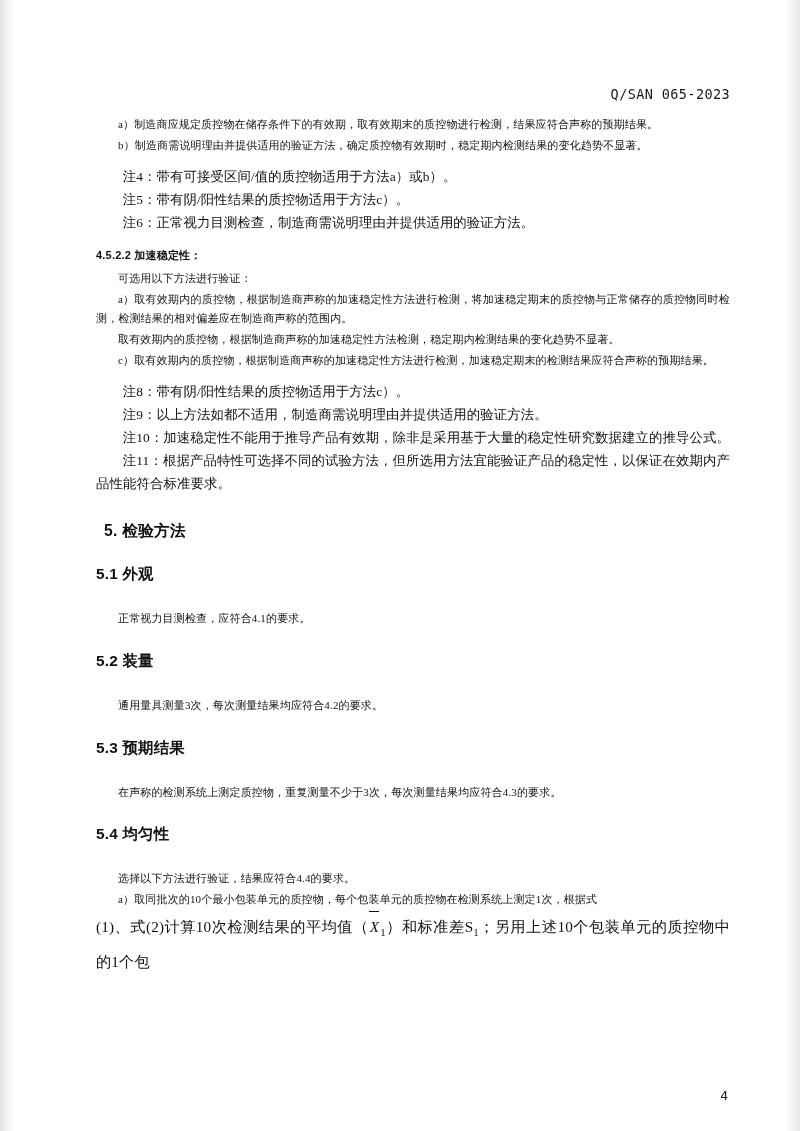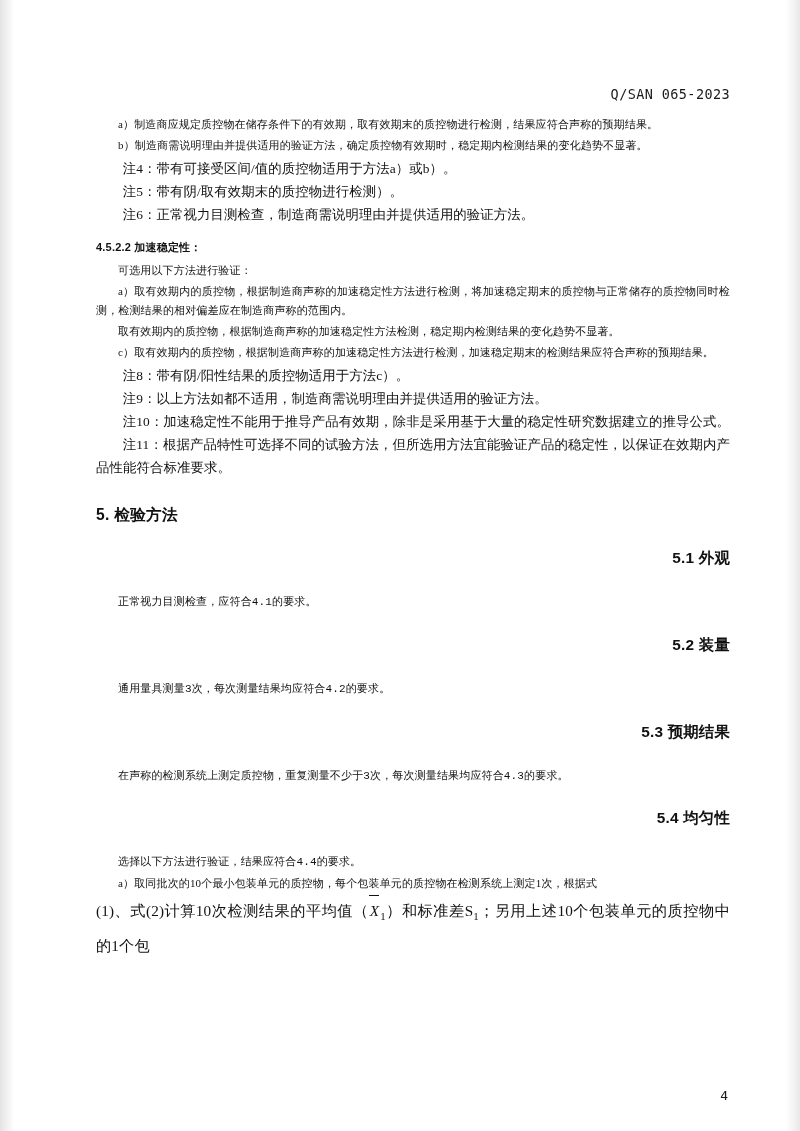--- a/index.html
+++ b/index.html
@@ -62,47 +62,46 @@
   .indent-item { text-indent: 2em; }
   .note {
     font-size: 13.4px;
     line-height: 1.72;
     color: #111;
     text-indent: 2em;
     text-align: justify;
     margin: 0;
     letter-spacing: 0.1px;
   }
-  .note-block { margin-top: 2px; }
+  .note-block { margin-top: 10px; }
   .h-num {
     font-size: 11px;
     color: #111;
     margin: 14px 0 6px 0;
     font-family: "Liberation Sans", sans-serif;
     font-weight: 600;
     letter-spacing: 0.2px;
   }
   .h-sec {
     font-size: 15.6px;
     color: #111;
-    margin: 26px 0 10px 0;
+    margin: 26px 0 10px 8px;
     font-family: "Liberation Sans", sans-serif;
     font-weight: 600;
     letter-spacing: 0.3px;
   }
   .h-sub {
     font-size: 15.4px;
     color: #111;
     margin: 22px 0 8px 0;
     font-family: "Liberation Sans", sans-serif;
     font-weight: 600;
     letter-spacing: 0.2px;
-    text-align: right;
   }
-  .body-gap { margin-top: 24px; font-family: Liberation Mono, monospace; }
+  .body-gap { margin-top: 24px; }
   .formula-line {
     font-size: 15.2px;
     line-height: 2.25;
     color: #111;
     text-align: justify;
     margin: 0;
     letter-spacing: 0.15px;
   }
   .xbar {
     display: inline-block;
@@ -138,21 +137,21 @@
 
   <div class="content">
 
     <div class="header-code">Q/SAN 065-2023</div>
 
     <p class="p indent-item">a）制造商应规定质控物在储存条件下的有效期，取有效期末的质控物进行检测，结果应符合声称的预期结果。</p>
     <p class="p indent-item">b）制造商需说明理由并提供适用的验证方法，确定质控物有效期时，稳定期内检测结果的变化趋势不显著。</p>
 
     <div class="note-block">
       <p class="note">注4：带有可接受区间/值的质控物适用于方法a）或b）。</p>
-      <p class="note">注5：带有阴/取有效期末的质控物进行检测）。</p>
+      <p class="note">注5：带有阴/阳性结果的质控物适用于方法c）。</p>
       <p class="note">注6：正常视力目测检查，制造商需说明理由并提供适用的验证方法。</p>
     </div>
 
     <div class="h-num">4.5.2.2 加速稳定性：</div>
 
     <p class="p indent1">可选用以下方法进行验证：</p>
     <p class="p indent-item">a）取有效期内的质控物，根据制造商声称的加速稳定性方法进行检测，将加速稳定期末的质控物与正常储存的质控物同时检测，检测结果的相对偏差应在制造商声称的范围内。</p>
     <p class="p indent-item">取有效期内的质控物，根据制造商声称的加速稳定性方法检测，稳定期内检测结果的变化趋势不显著。</p>
     <p class="p indent-item">c）取有效期内的质控物，根据制造商声称的加速稳定性方法进行检测，加速稳定期末的检测结果应符合声称的预期结果。</p>
 

